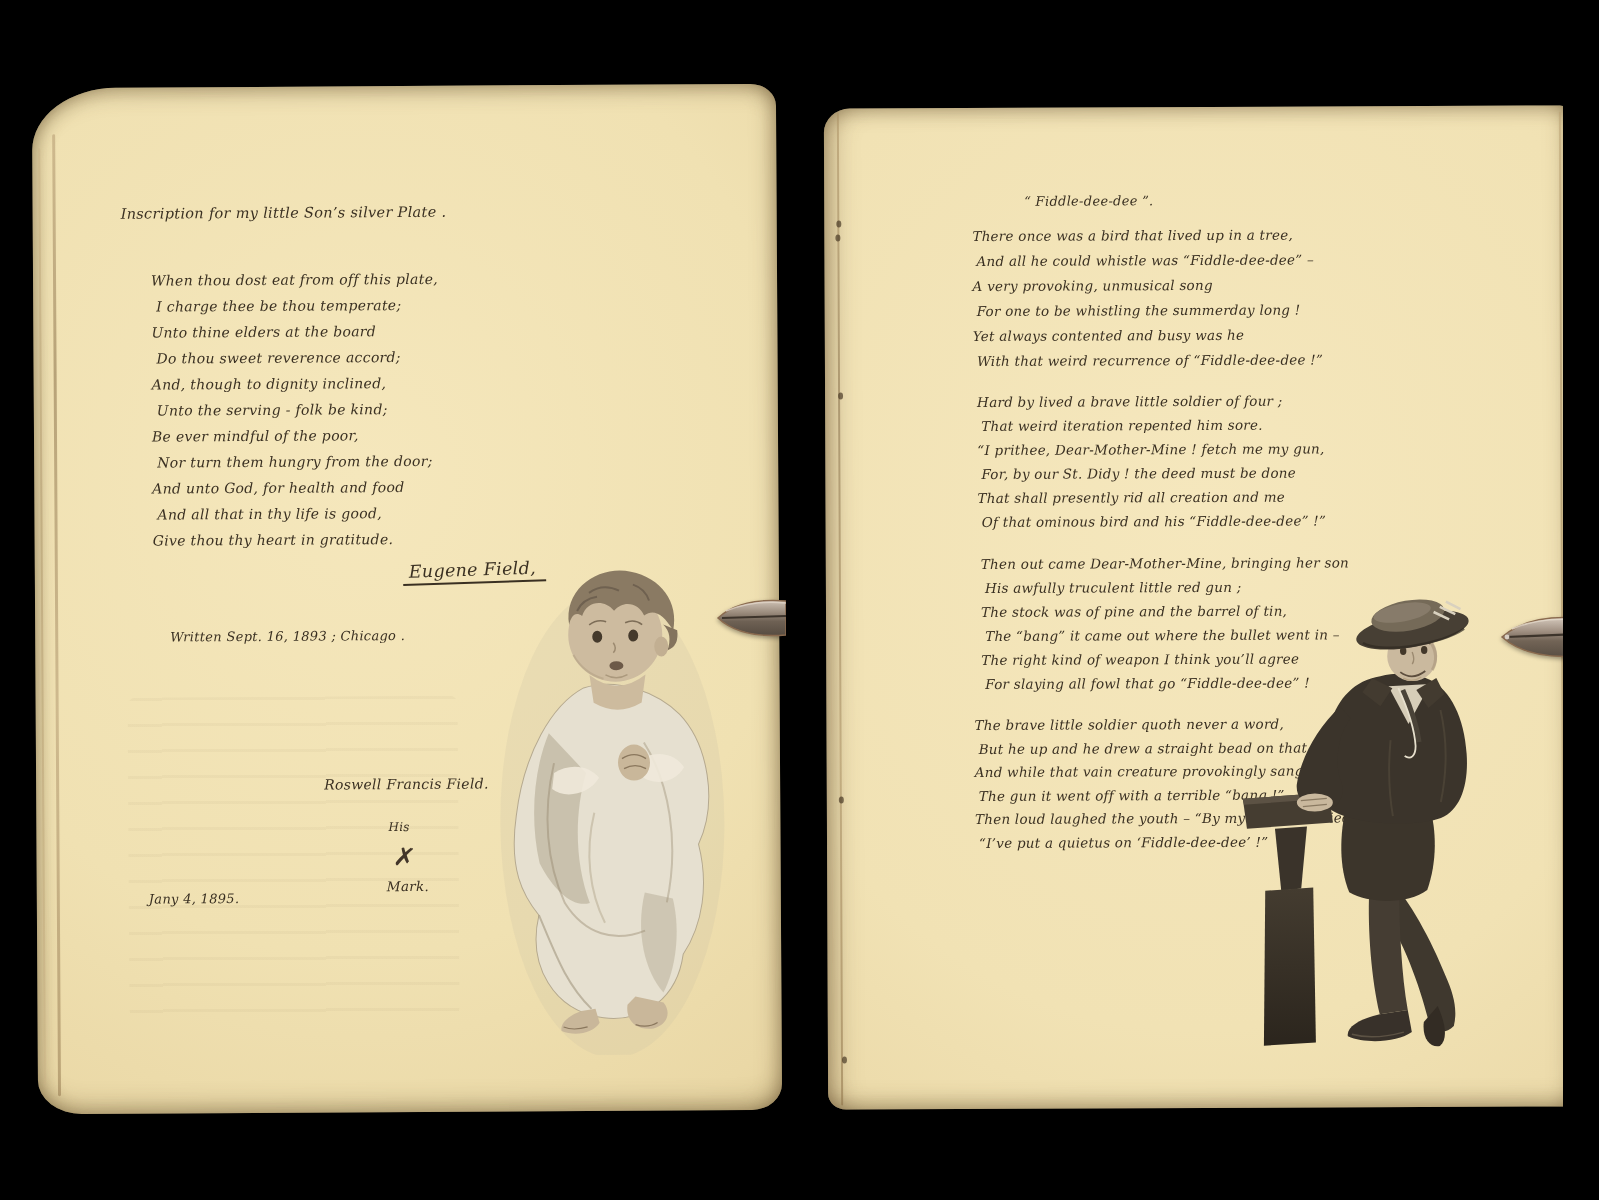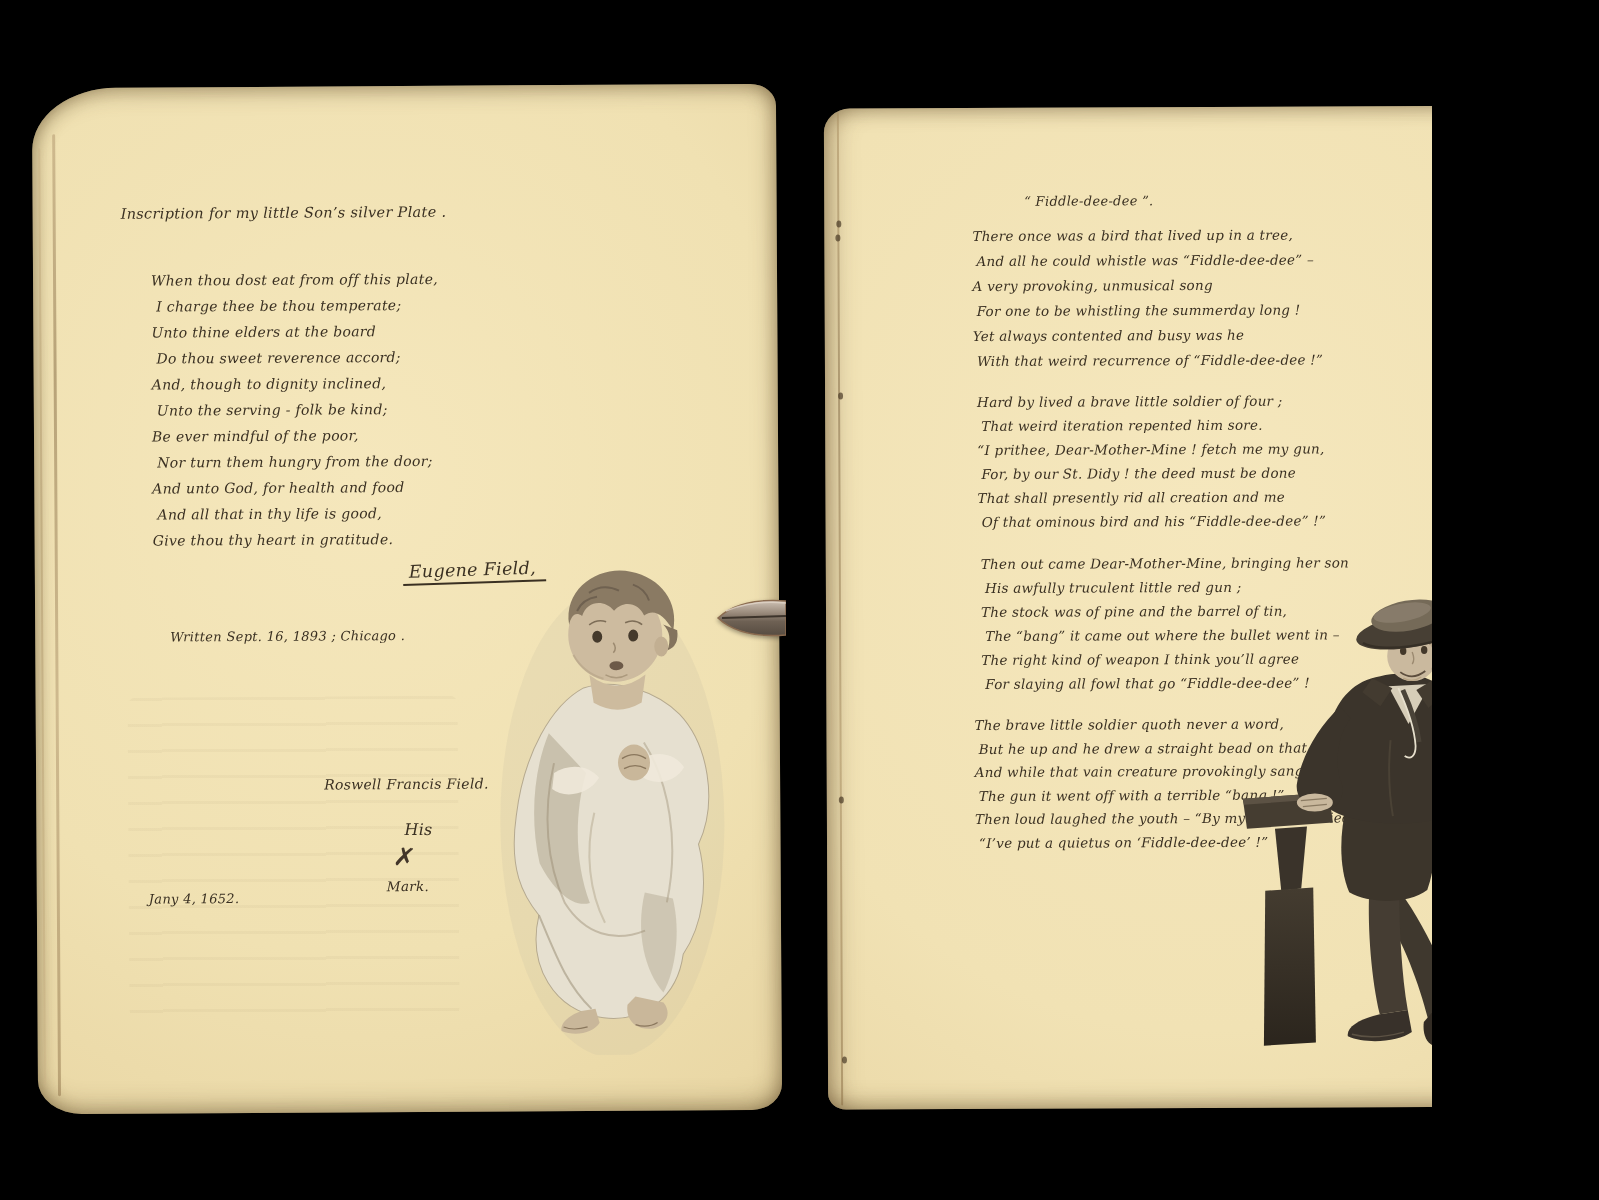--- a/index.html
+++ b/index.html
@@ -1,16 +1,16 @@
 <!DOCTYPE html>
 <html><head>
 <meta charset="utf-8">
 <style>
   html,body{margin:0;padding:0;background:#000;}
-  .canvas{position:relative;width:1432px;height:1200px;background:#000;overflow:hidden;
+  .canvas{position:relative;width:1563px;height:1200px;background:#000;overflow:hidden;
           font-family:"DejaVu Serif",serif;}
   .page{position:absolute;}
   .page-left{
     left:35px;top:86px;width:744px;height:1026px;
     background:radial-gradient(ellipse 115% 90% at 44% 38%, #f5e7bc 0%, #f0e1b2 52%, #ead8a6 78%, #e0cc97 93%, #d2bd85 100%);
     border-radius:84px 26px 30px 44px / 62px 22px 26px 34px;
     box-shadow:inset -14px 0 22px -12px rgba(92,70,38,.5),
                inset 12px 0 20px -10px rgba(92,70,38,.45),
                inset 0 -18px 26px -14px rgba(92,70,38,.45),
                inset 0 16px 22px -12px rgba(92,70,38,.4);
@@ -49,21 +49,21 @@
   .hand{position:absolute;font-style:italic;color:#3a3022;white-space:nowrap;
         letter-spacing:.3px;}
   .lp-title{left:88px;top:118px;font-size:14.5px;}
   .lp-poem{left:118px;top:180px;font-size:14px;line-height:26px;}
   .lp-poem div{white-space:nowrap;}
   .lp-poem div:nth-child(even){margin-left:5px;}
   .lp-signature{left:368px;top:474px;font-size:17.5px;border-bottom:2px solid #3a3022;
         padding:0 10px 2px 6px;transform:rotate(-1.5deg);}
   .lp-written{left:135px;top:542px;font-size:13px;}
   .lp-name{left:288px;top:690px;font-size:14px;}
-  .lp-his{left:352px;top:734px;font-size:16px;margin-left:16px;}
+  .lp-his{left:352px;top:734px;font-size:12px;}
   .lp-markx{left:357px;top:756px;font-size:26px;font-family:"DejaVu Sans",sans-serif;
         font-weight:bold;transform:rotate(8deg);color:#43362a;}
   .lp-mark{left:350px;top:792px;font-size:13.5px;text-align:center;}
   .lp-date{left:112px;top:804px;font-size:13px;}
   .showthrough{position:absolute;left:92px;top:610px;width:330px;height:320px;
         background:repeating-linear-gradient(to bottom, rgba(120,100,68,.05) 0 3px, transparent 3px 26px);
         border-radius:8px;}
   .rp-title{left:200px;top:86px;font-size:13px;}
   .stanza{position:absolute;font-style:italic;color:#3a3022;font-size:13.5px;
         letter-spacing:.25px;}
@@ -102,21 +102,21 @@
       <div>And all that in thy life is good,</div>
       <div>Give thou thy heart in gratitude.</div>
     </div>
 
     <div class="hand lp-signature">Eugene Field,</div>
     <div class="hand lp-written">Written Sept. 16, 1893 ; Chicago .</div>
     <div class="hand lp-name">Roswell Francis Field.</div>
     <div class="hand lp-his">His</div>
     <div class="hand lp-markx">✗</div>
     <div class="hand lp-mark">Mark.</div>
-    <div class="hand lp-date">Jany 4, 1652.</div>
+    <div class="hand lp-date">Jany 4, 1895.</div>
 
     <svg class="photo baby-photo" width="252" height="492" viewBox="0 0 252 492">
       <ellipse cx="118" cy="260" rx="112" ry="235" fill="#c9bda2" opacity="0.22"></ellipse>
 
       <path d="M90,125 C58,142 30,190 22,252 C14,306 28,332 44,352 C32,402 58,448 108,455
                C150,460 182,434 188,392 C208,362 214,322 204,282 C224,240 214,182 186,152
                C164,130 124,114 90,125 Z" fill="#e6e0d0" stroke="#b5a98f" stroke-width="1"></path>
       <path d="M44,352 C60,390 70,420 96,446" stroke="#a2967e" stroke-width="2" fill="none" opacity=".6"></path>
       <path d="M60,200 C48,250 52,300 70,340 C90,372 120,380 150,368" stroke="#a79b83" stroke-width="2" fill="none" opacity=".55"></path>
       <path d="M150,180 C175,220 185,280 172,340" stroke="#a79b83" stroke-width="2" fill="none" opacity=".5"></path>

